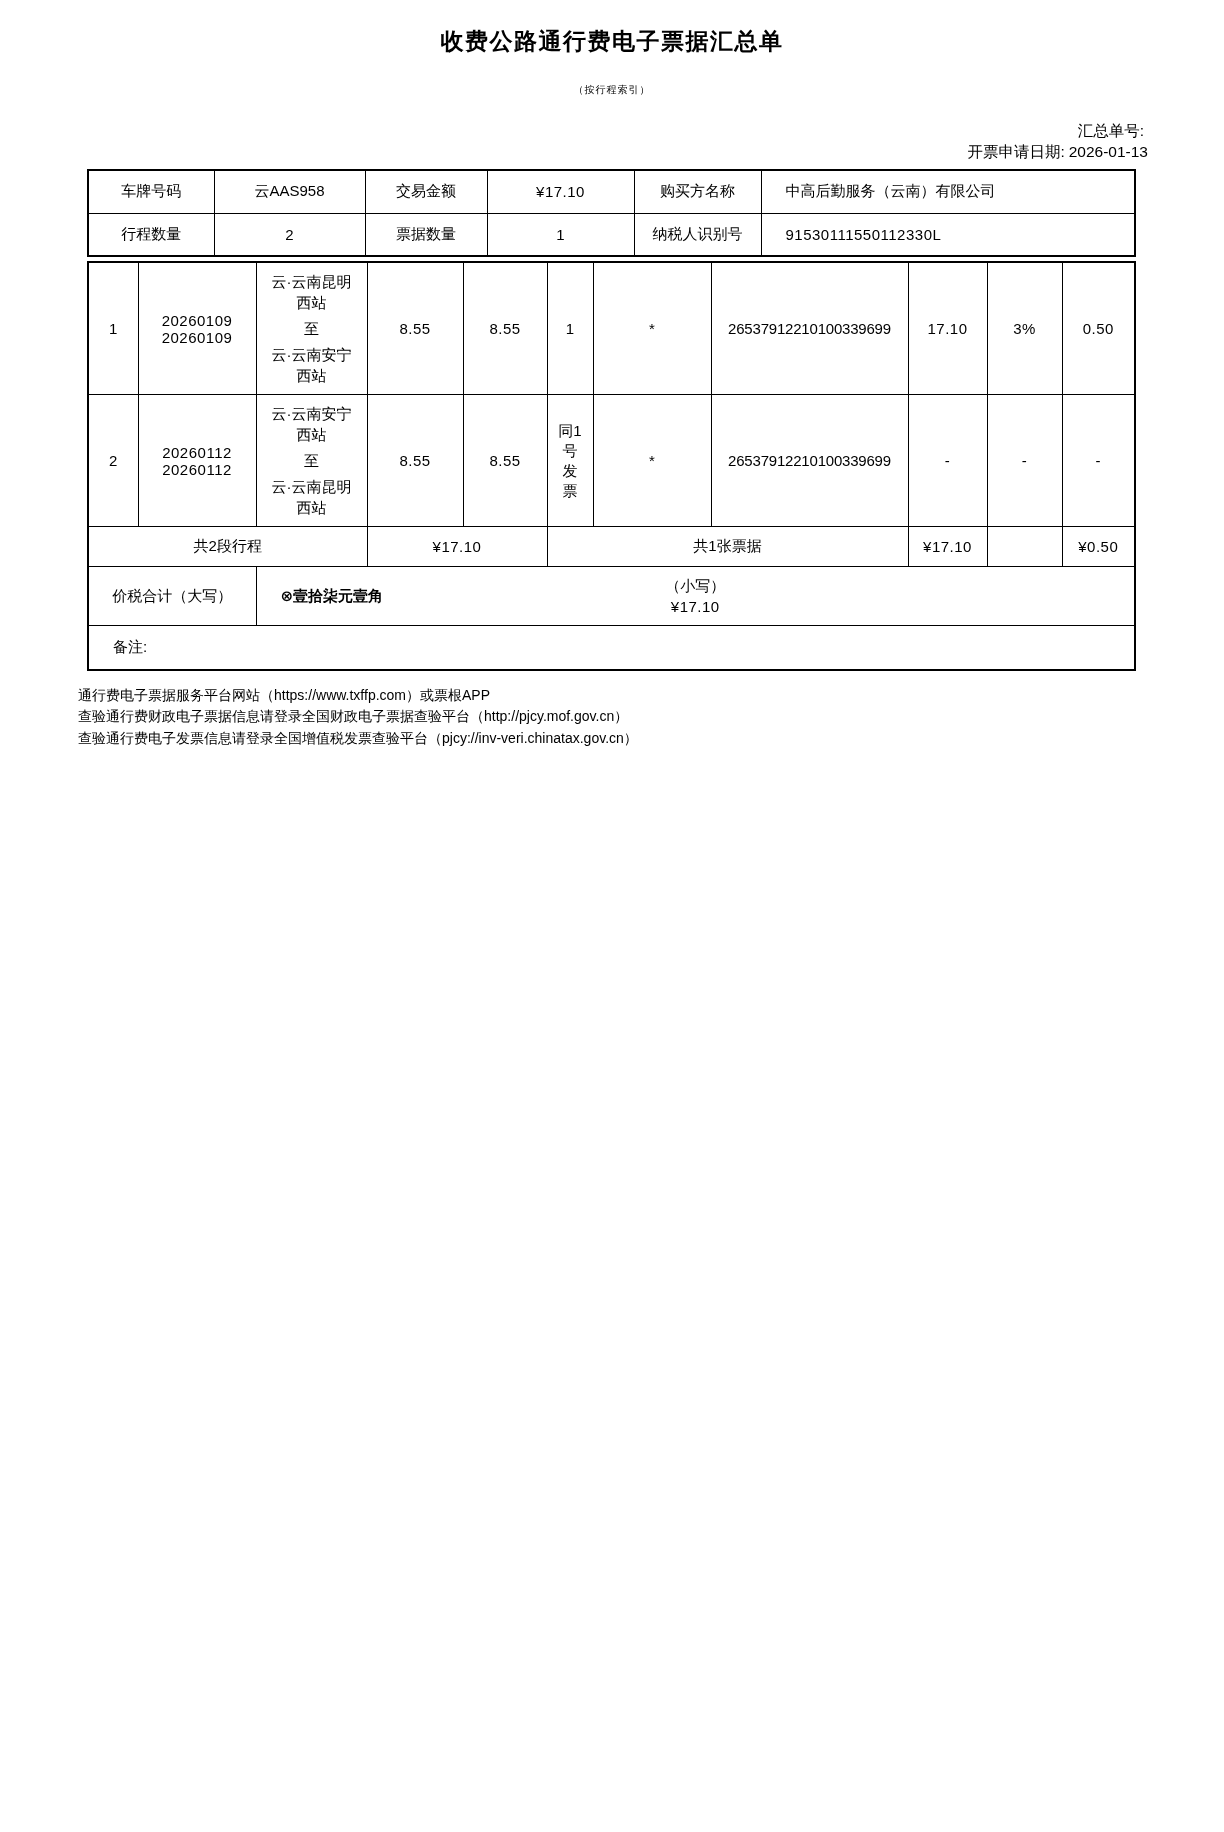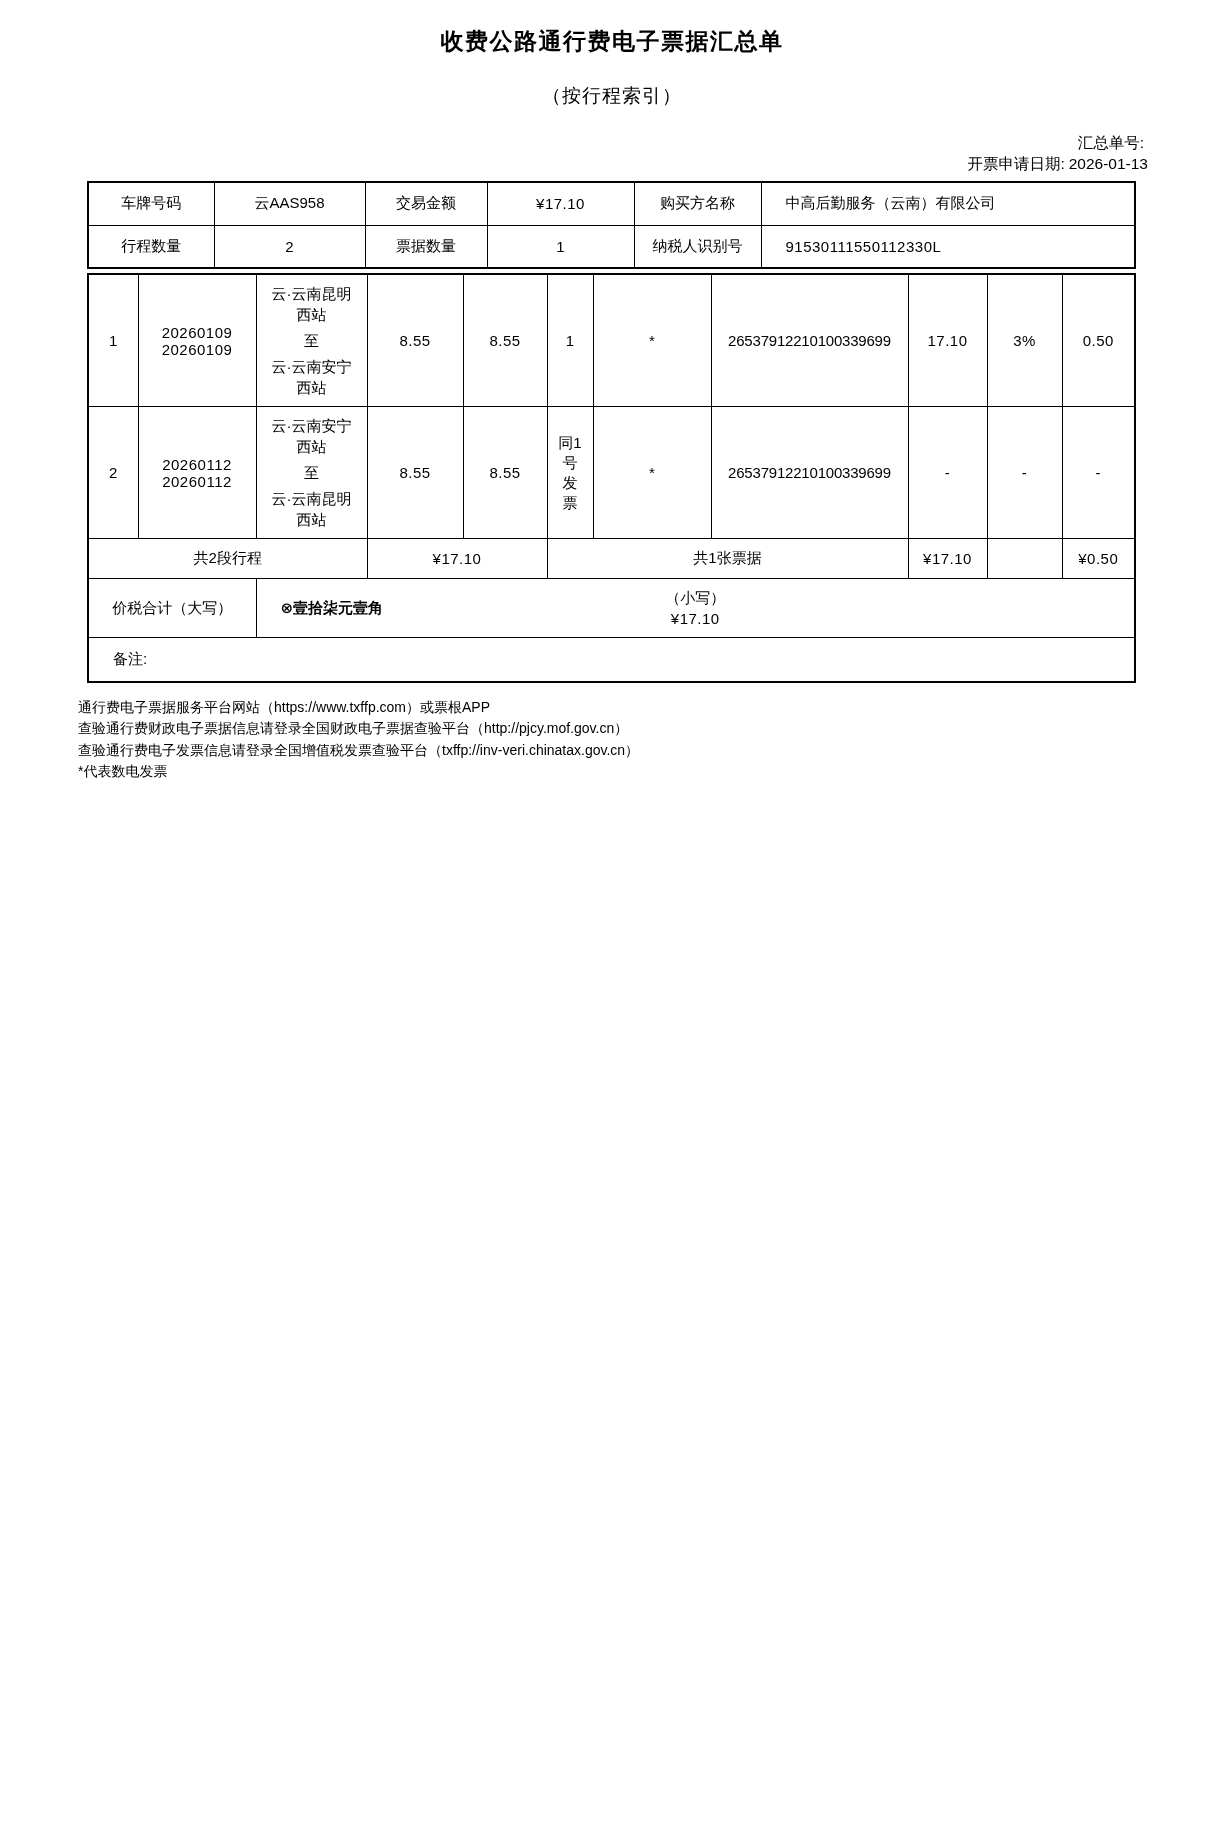--- a/index.html
+++ b/index.html
@@ -2,21 +2,21 @@
 <html><head>
 <meta charset="utf-8">
 <style>
   html,body{margin:0;padding:0;}
   body{
     width:1224px;height:1832px;background:#ffffff;color:#000;
     font-family:"Liberation Sans","DejaVu Sans",sans-serif;
     -webkit-font-smoothing:antialiased;
   }
   .title{padding-top:26px;text-align:center;font-size:23px;font-weight:700;letter-spacing:1.5px;}
-  .subtitle{margin-top:26px;text-align:center;font-size:19px;letter-spacing:1px;}
+  .subtitle{margin-top:26px;text-align:center;font-size:10px;letter-spacing:1px;}
   .meta{display:flex;justify-content:space-between;align-items:flex-end;
         margin:24px 76px 6px 77px;font-size:15.5px;flex-direction:column;}
   .meta .lbl{margin-right:4px;}
   table{border-collapse:collapse;table-layout:fixed;}
   .tbl{margin-left:87px;width:1047px;border:2.5px solid #000;}
   .tbl td{border:1.6px solid #000;text-align:center;vertical-align:middle;
           font-size:15px;padding:8px;overflow:hidden;}
   .info-tbl tr{height:43px;}
   .main-tbl{margin-top:4px;}
   .left{text-align:left !important;padding-left:24px !important;}
@@ -164,15 +164,14 @@
 
   <tr class="row-remarks">
     <td colspan="11" class="left">备注:</td>
   </tr>
 </tbody>
   </table>
 
 <div class="footer">
   <div>通行费电子票据服务平台网站（https://www.txffp.com）或票根APP</div>
   <div>查验通行费财政电子票据信息请登录全国财政电子票据查验平台（http://pjcy.mof.gov.cn）</div>
-  <div>查验通行费电子发票信息请登录全国增值税发票查验平台（txffp://inv-veri.chinatax.gov.cn）</div>
-  <div>*代表数电发票</div>
+  <div>查验通行费电子发票信息请登录全国增值税发票查验平台（pjcy://inv-veri.chinatax.gov.cn）</div>
 </div>
 
 </body></html>

